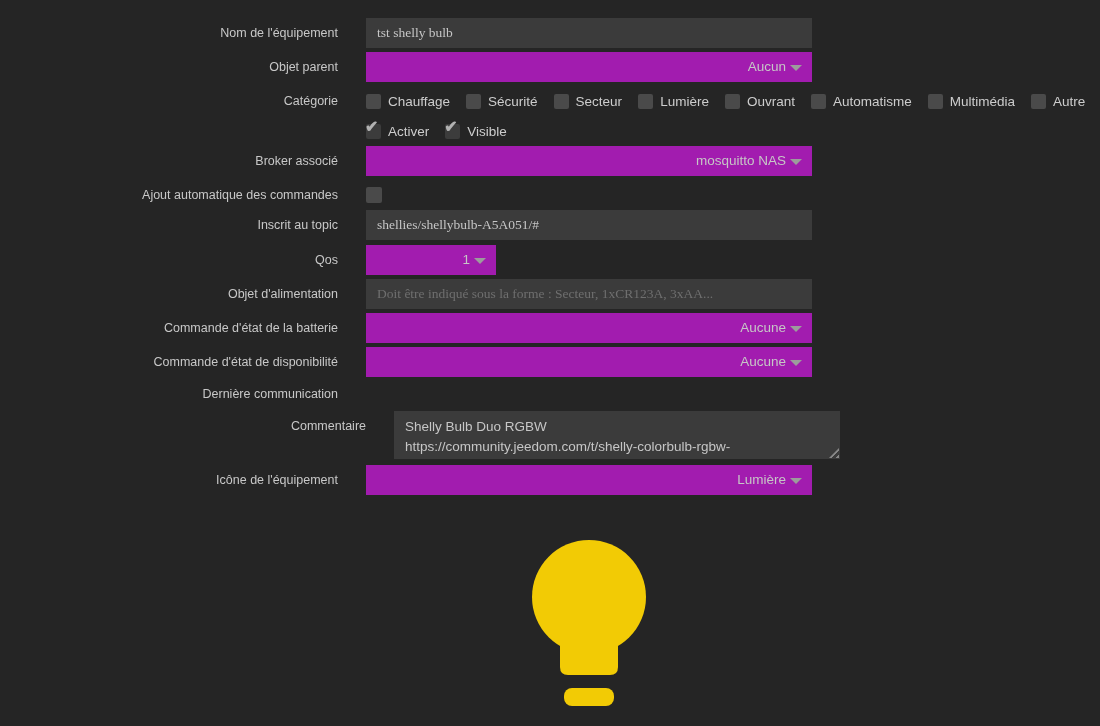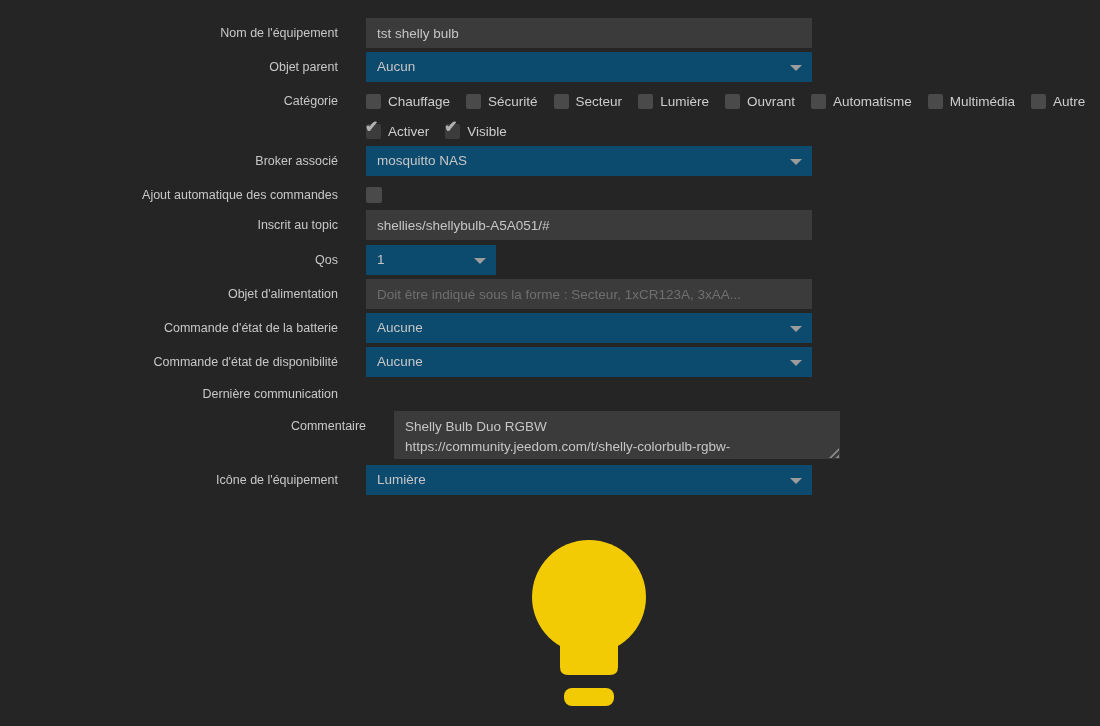--- a/index.html
+++ b/index.html
@@ -23,36 +23,37 @@
     white-space: nowrap;
   }
   .row-control { margin-left: 28px; position: relative; }
   .text-input {
     width: 446px; height: 30px;
     box-sizing: border-box;
     background: #3b3b3b;
     border: none; outline: none;
     color: #c6c6c6;
     font-size: 13.5px;
-    font-family: Liberation Sans, sans-serif;
+    font-family: Liberation Serif, serif;
     padding: 0 11px;
     border-radius: 0;
   }
   .text-input::placeholder { color: #6f6f6f; opacity: 1; }
   .select {
     width: 446px; height: 30px;
     box-sizing: border-box;
-    background: #0c4a6e;
+    background: #a21caf;
     color: #c6c6c6;
     font-size: 13.5px;
     line-height: 30px;
     padding: 0 26px 0 11px;
     position: relative;
     cursor: pointer;
     white-space: nowrap;
+    text-align: right;
   }
   .select.narrow { width: 130px; }
   .caret {
     position: absolute; right: 10px; top: 13px;
     width: 0; height: 0;
     border-left: 6px solid transparent;
     border-right: 6px solid transparent;
     border-top: 6px solid #9c9c9c;
   }
   .checkgroup {

